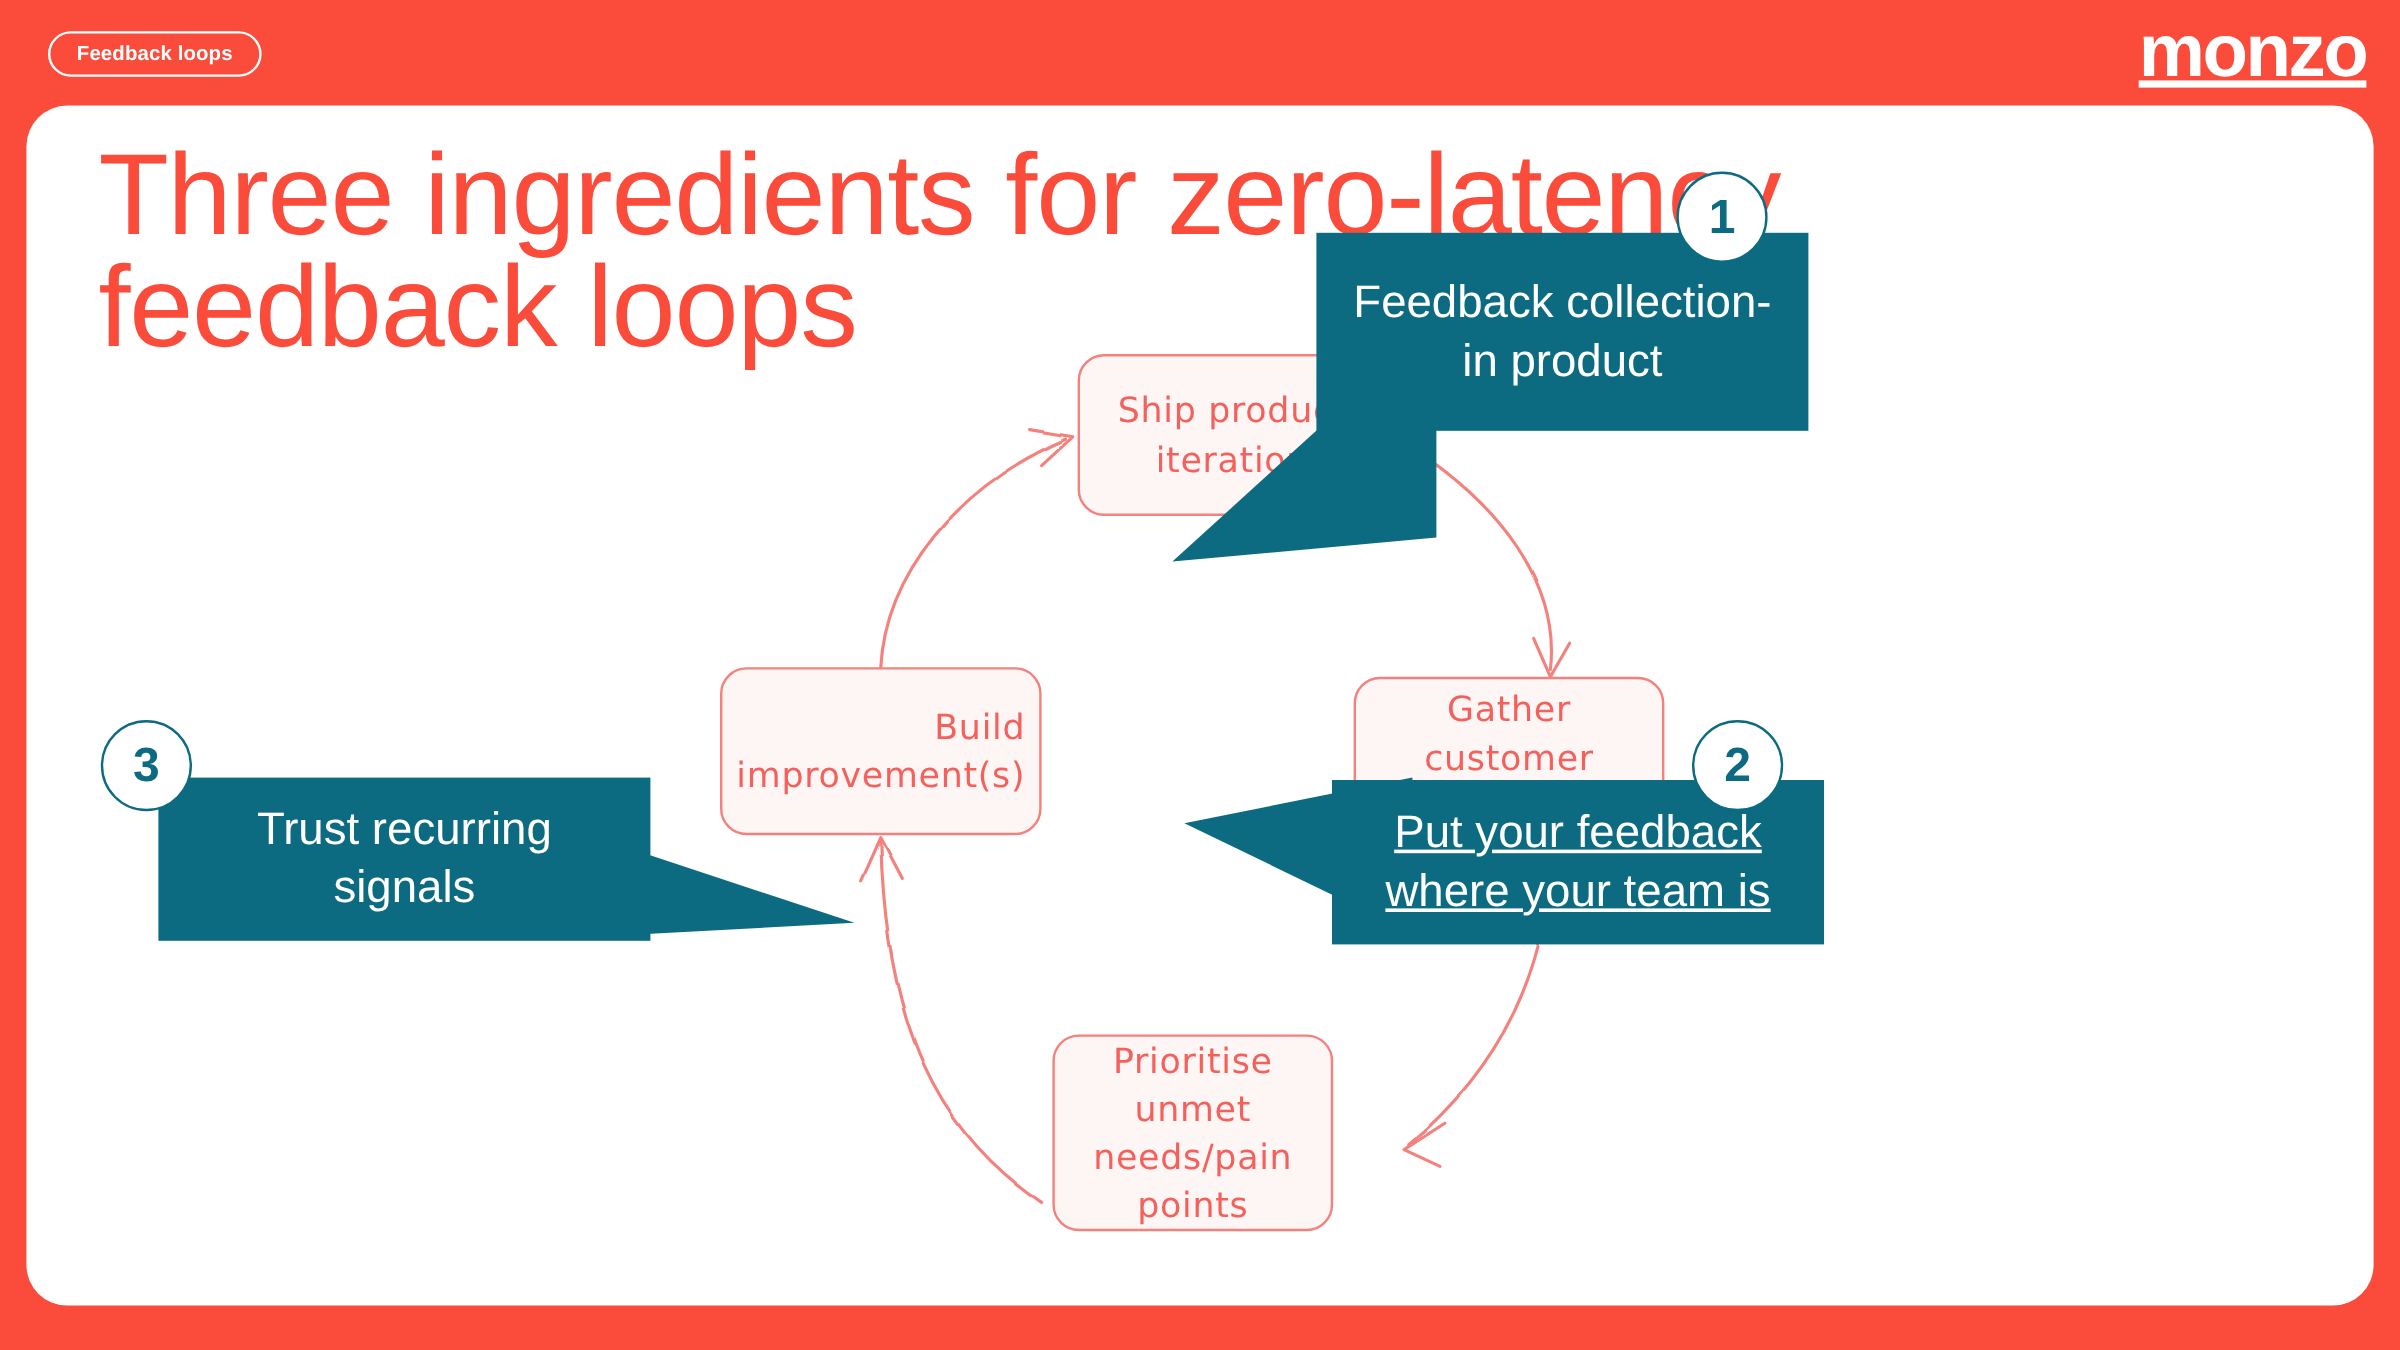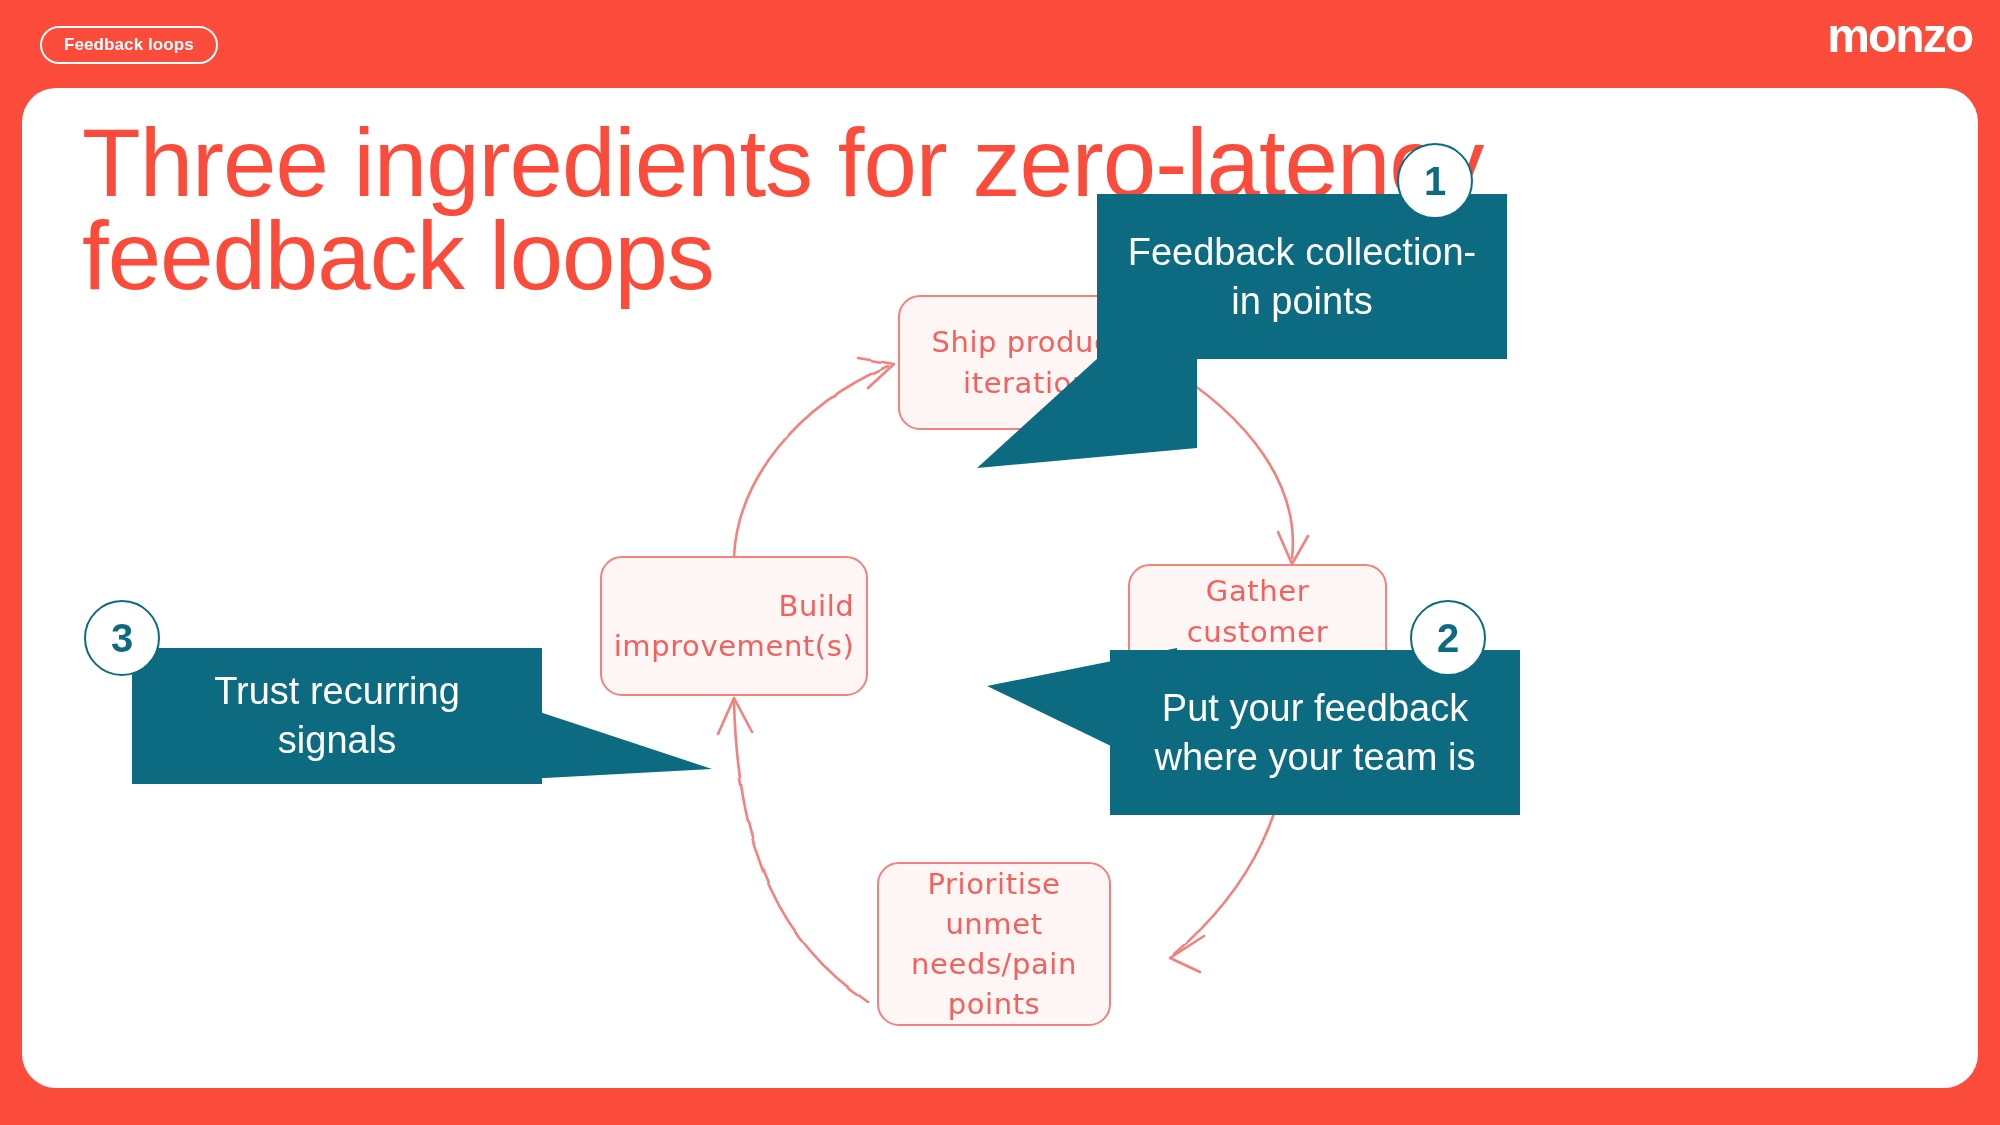--- a/index.html
+++ b/index.html
@@ -27,24 +27,25 @@
     color: #ffffff;
     font-size: 17px;
     font-weight: bold;
     letter-spacing: .1px;
     white-space: nowrap;
   }
   .brand {
     position: absolute;
     right: 28px; top: 12px;
     color: #ffffff;
-    font-size: 48px;
+    font-size: 62px;
     font-weight: bold;
     letter-spacing: -2px;
     line-height: 1;
+    text-decoration: underline;
   }
 
   
   .card {
     position: absolute;
     left: 22px; top: 88px;
     width: 1956px; height: 1000px;
     background: #ffffff;
     border-radius: 34px;
     overflow: hidden;
@@ -120,21 +121,21 @@
     font-weight: bold;
     z-index: 5;
   }
 
   
   .c1 .box   { left: 1075px; top: 106px; width: 410px; height: 165px; }
   .c1 .tail  { left: 955px;  top: 180px; width: 220px; height: 200px; }
   .c1 .badge { left: 1375px; top: 55px; }
 
   
-  .c2 .box   { left: 1088px; top: 562px; width: 410px; height: 165px; }
+  .c2 .box   { left: 1088px; top: 562px; width: 410px; height: 137px; text-decoration: underline; }
   .c2 .tail  { left: 965px;  top: 560px; width: 190px; height: 140px; }
   .c2 .badge { left: 1388px; top: 512px; }
 
   
   .c3 .box   { left: 110px; top: 560px; width: 410px; height: 136px; }
   .c3 .tail  { left: 430px; top: 595px; width: 260px; height: 130px; }
   .c3 .badge { left: 62px;  top: 512px; }
 </style>
 </head>
 <body>
@@ -173,21 +174,21 @@
 
     <div class="node node-ship">Ship product iteration</div>
     <div class="node node-gather">Gather customer feedback</div>
     <div class="node node-prio">Prioritise unmet needs/pain points</div>
     <div class="node node-build">Build improvement(s)</div>
 
     <div class="callout c1">
       <svg class="tail" viewBox="0 0 220 200" preserveAspectRatio="none">
         <polygon points="220,0 220,180 0,200" fill="#0c6b81"></polygon>
       </svg>
-      <div class="box">Feedback collection- in points</div>
+      <div class="box">Feedback collection- in product</div>
       <div class="badge">1</div>
     </div>
 
     <div class="callout c2">
       <svg class="tail" viewBox="0 0 190 140" preserveAspectRatio="none">
         <polygon points="190,0 190,130 0,38" fill="#0c6b81"></polygon>
       </svg>
       <div class="box">Put your feedback where your team is</div>
       <div class="badge">2</div>
     </div>

